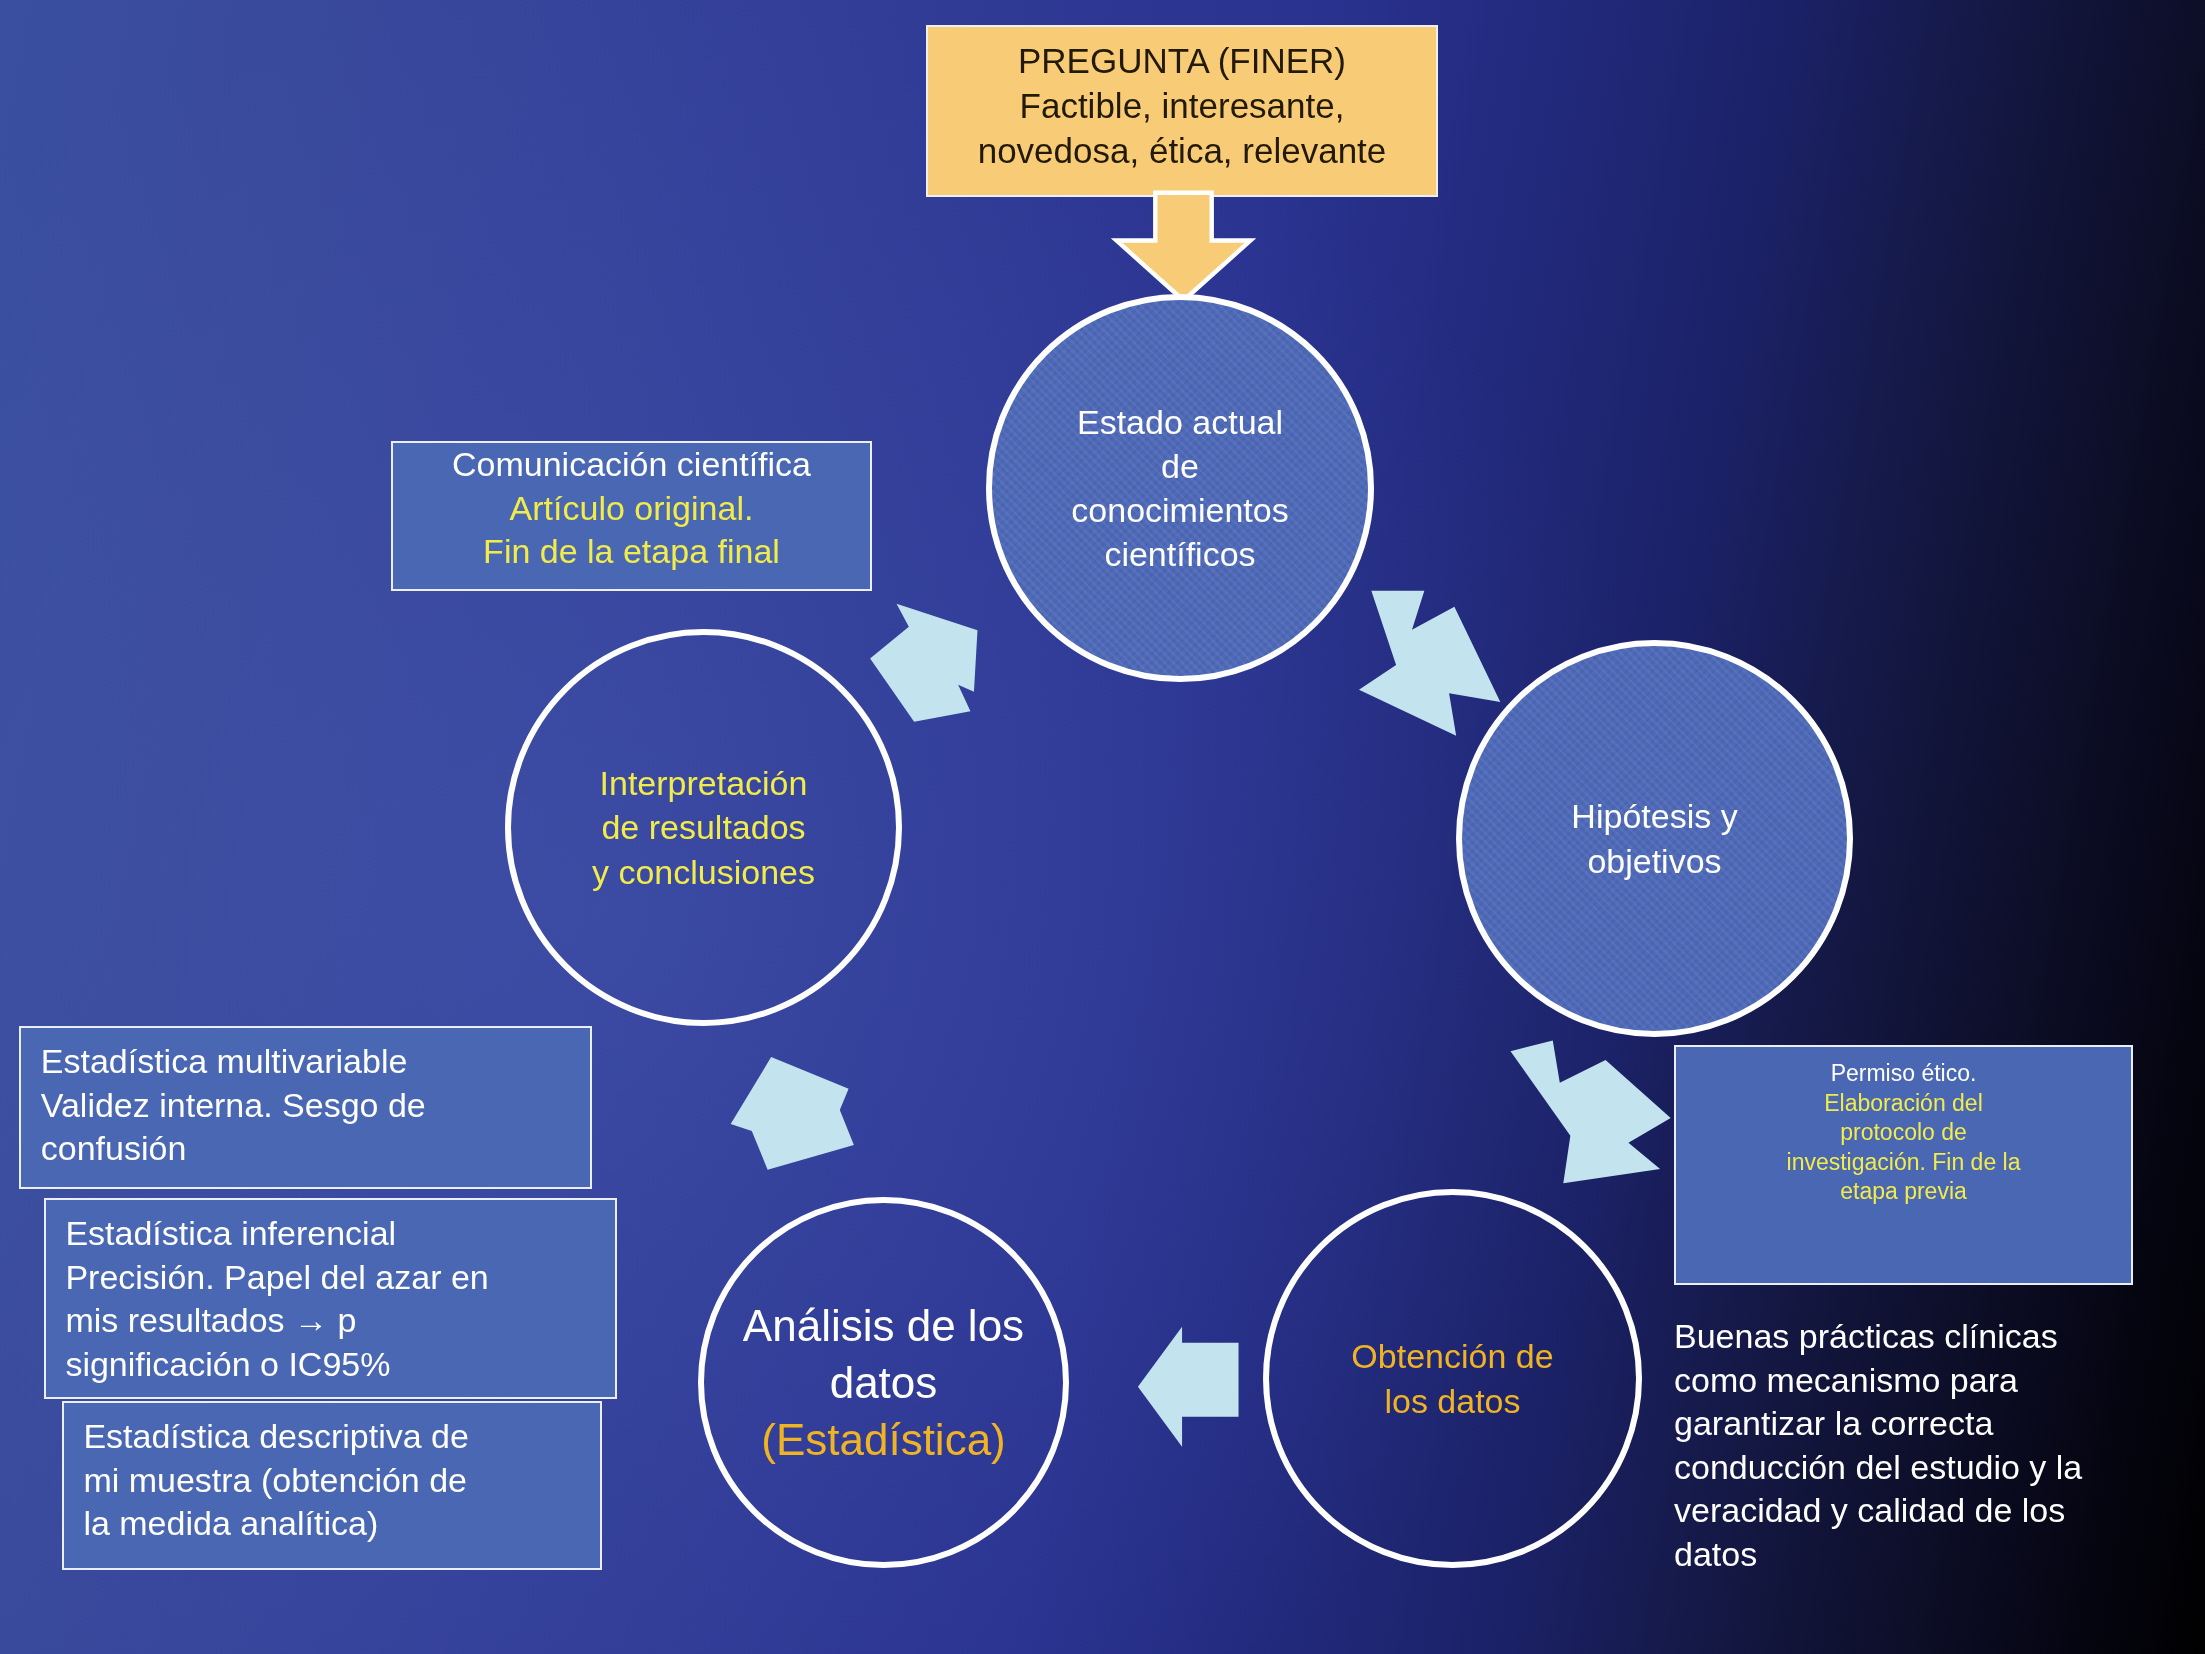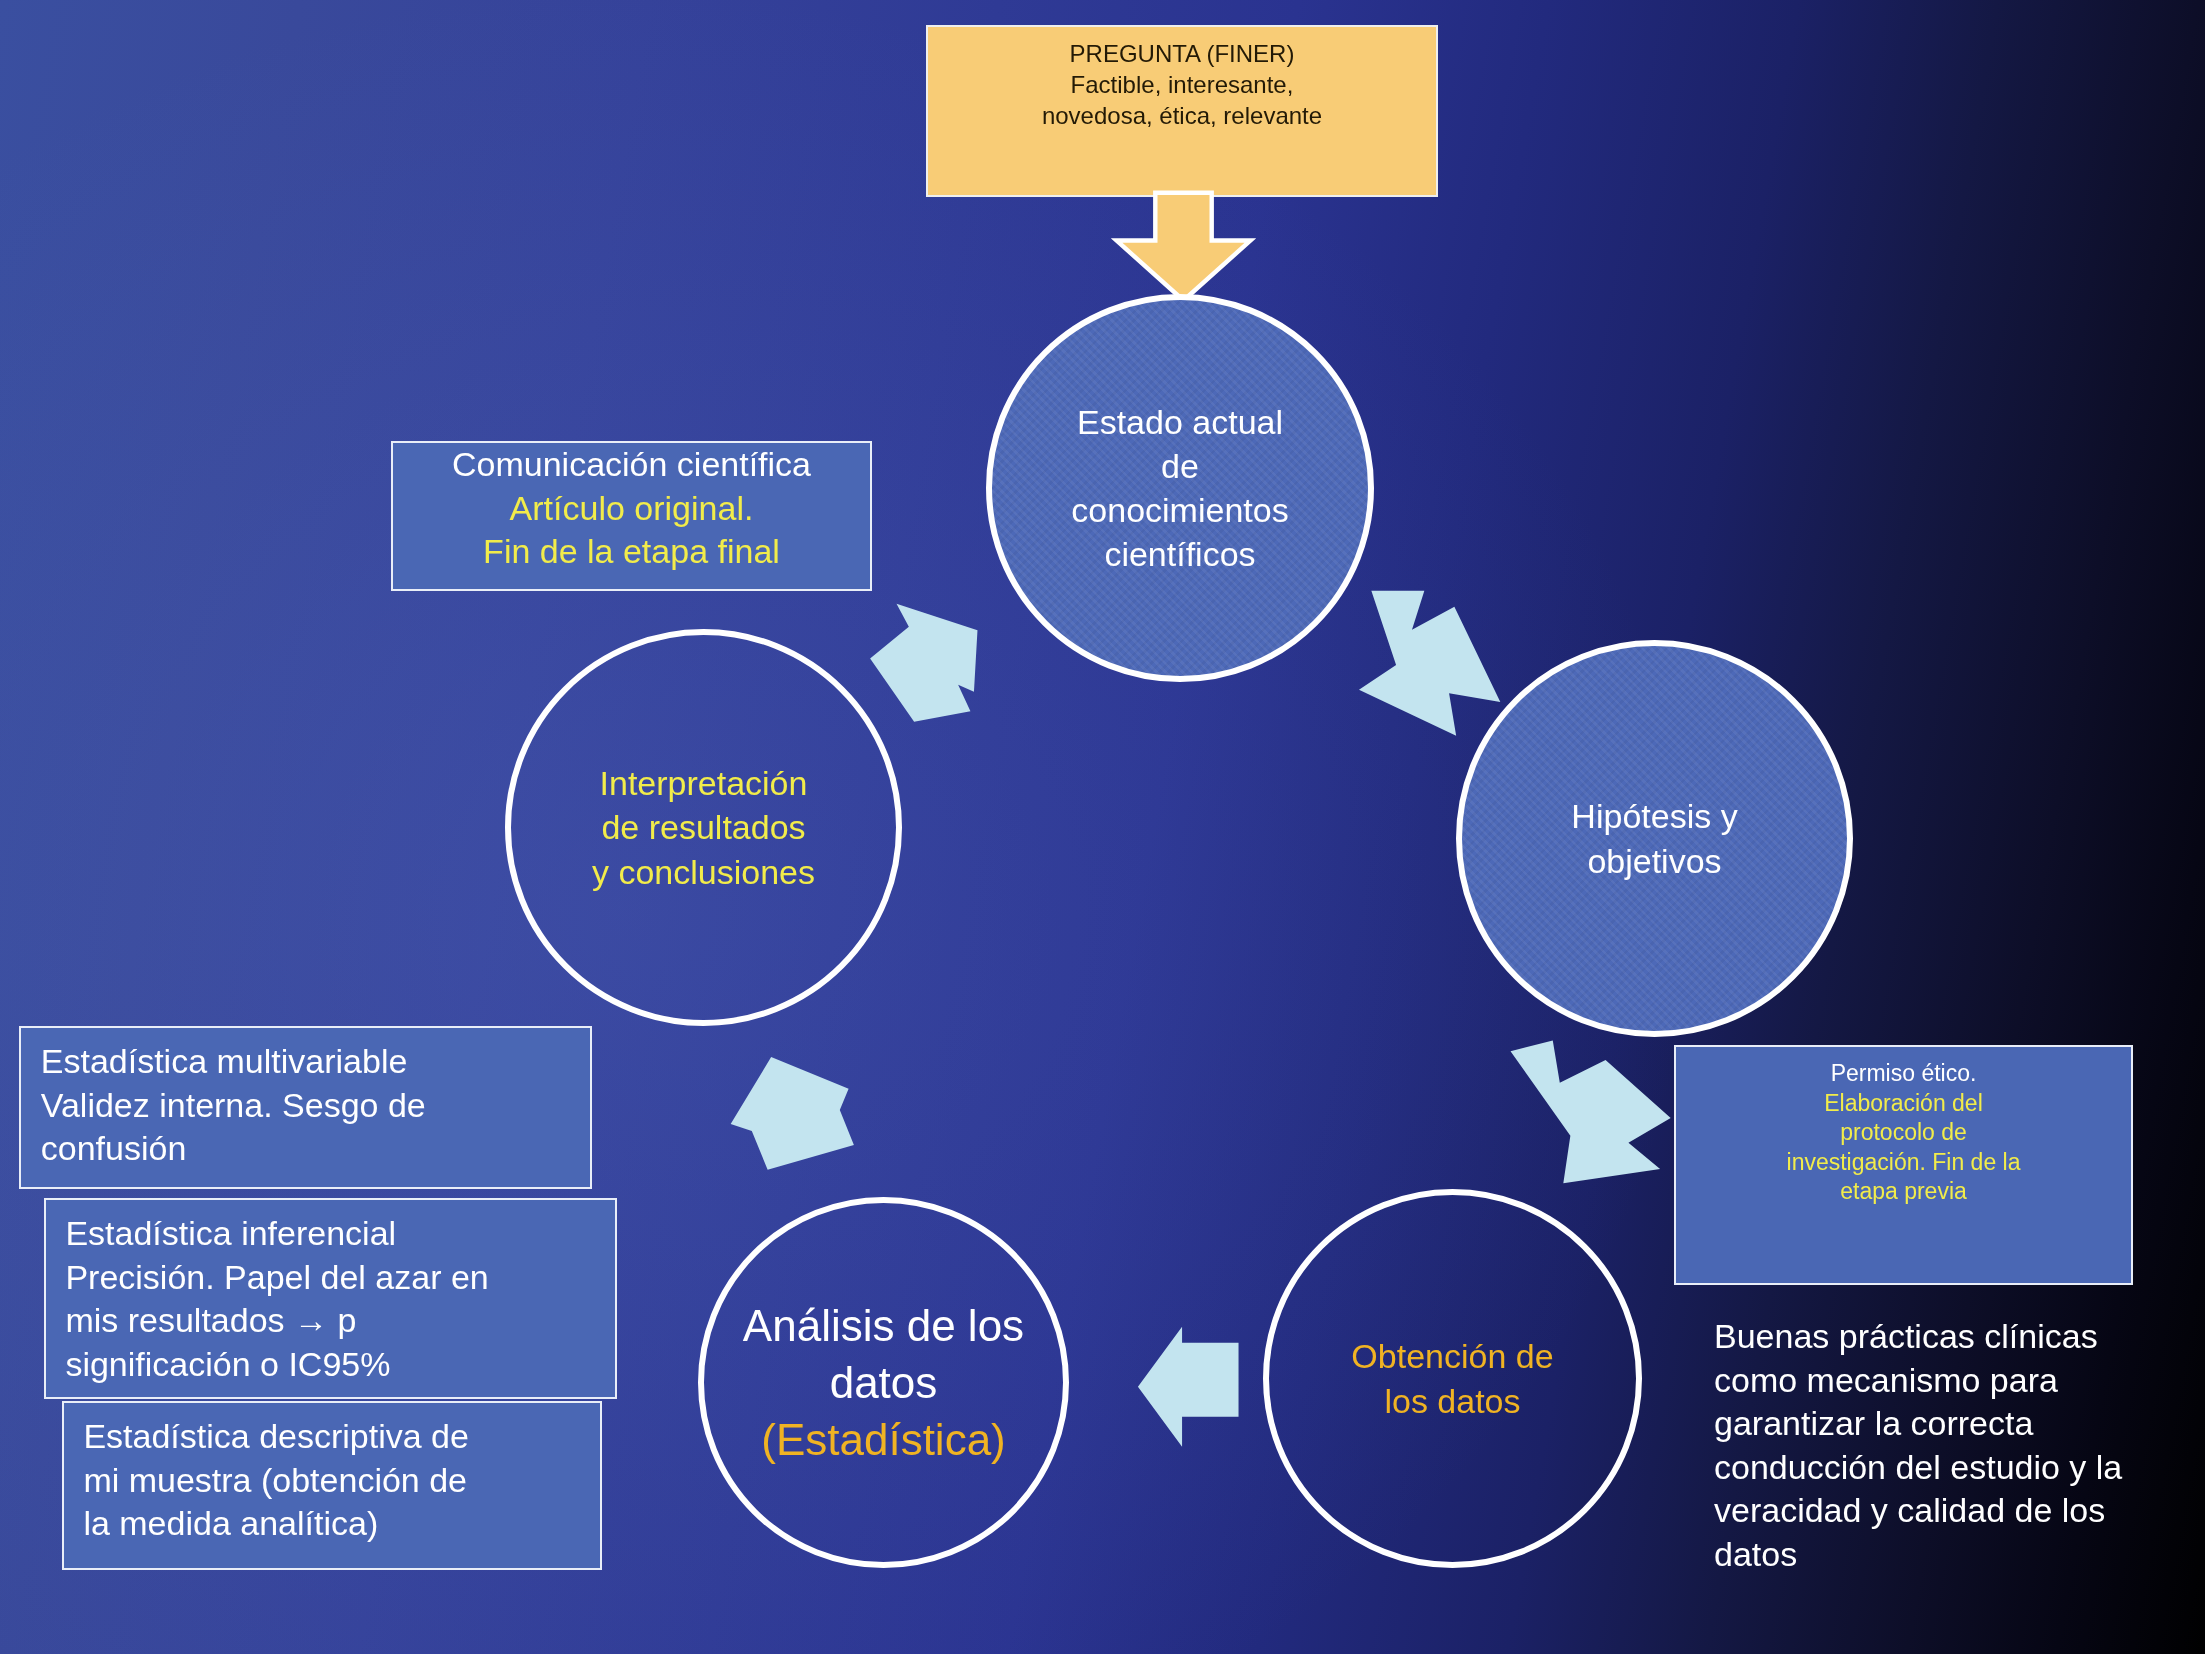--- a/index.html
+++ b/index.html
@@ -31,21 +31,21 @@
 
   
   .box{
     position:absolute;
     box-sizing:border-box;
     border:2.6px solid #e9eef8;
     background:#4a67b4;
     color:#ffffff;
     line-height:1.28;
   }
-  .box.plain{background:transparent;border:none;margin-left:40px;}
+  .box.plain{background:transparent;border:none;}
   .t-white{color:#ffffff;}
   .t-yellow{color:#f2ec4a;}
   .t-gold{color:#f0b323;}
 
   .circle{
     position:absolute;
     box-sizing:border-box;
     border-radius:50%;
     border:6.2px solid #ffffff;
     display:flex;align-items:center;justify-content:center;
@@ -61,21 +61,21 @@
   .circle.hollow{background:transparent;}
 
   .arrow{position:absolute;}
   .arrow svg{display:block;width:100%;height:100%;overflow:visible;}
 
   
   .pregunta{
     left:926px;top:25px;width:512px;height:172px;
     background:#f8cc76;border:2.6px solid #efefef;
     color:#231a06;
-    font-size:24px;
+    font-size:35px;
     text-align:center;
     padding-top:12.4px;
   }
   .comunicacion{
     left:391px;top:441px;width:481px;height:150px;
     font-size:34px;text-align:center;padding-top:0;
   }
   .permiso{
     left:1674px;top:1045px;width:459px;height:240px;
     font-size:23px;text-align:center;padding-top:12.4px;

